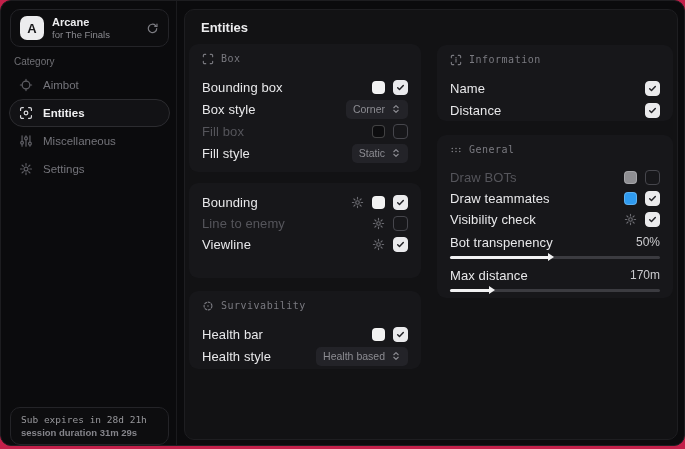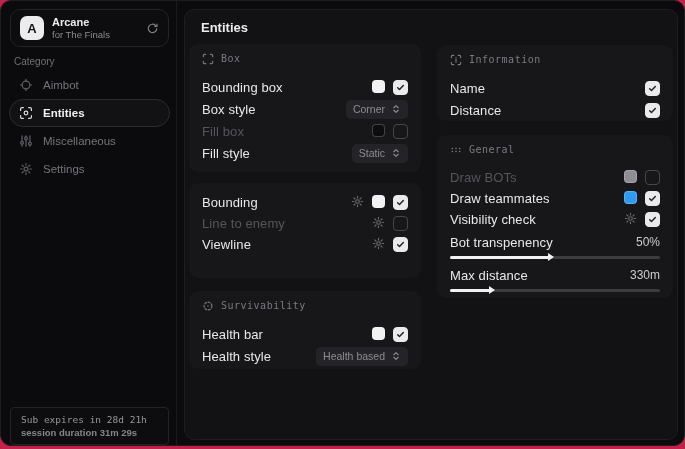--- a/index.html
+++ b/index.html
@@ -16,34 +16,34 @@
   .brand-sub{font-size:9.5px;color:#8b8b90}
   .brand-action{margin-left:auto;color:#7c7c82;display:flex}
   .category{position:absolute;left:13px;top:55px;font-size:10px;color:#6f6f74}
   .nav{position:absolute;left:8px;top:70px;width:161px}
   .nav-item{height:28px;display:flex;align-items:center;gap:10px;padding-left:9px;border:1px solid transparent;border-radius:14px;cursor:pointer}
   .nav-item .nav-icon{display:flex;color:#5d5d63}
   .nav-item .nav-label{font-size:11.5px;color:#74747a}
   .nav-item.active{border-color:#2c2c30;background:#121215}
   .nav-item.active .nav-icon{color:#d9d9dc}
   .nav-item.active .nav-label{color:#f0f0f2;font-weight:bold}
-  .footer-card{position:absolute;left:9px;top:406px;width:159px;height:38px;border:1px solid #242428;border-radius:4px;padding:6px 10px 0;background:#0d0d0f}
+  .footer-card{position:absolute;left:9px;top:406px;width:159px;height:38px;border:1px solid #242428;border-radius:10px;padding:6px 10px 0;background:#0d0d0f}
   .footer-line1{font-family:"DejaVu Sans Mono",monospace;font-size:9.5px;color:#97979b;white-space:nowrap}
   .footer-line2{font-size:9.5px;font-weight:bold;color:#85858b;margin-top:2px;white-space:nowrap}
 
   
   .main-surface{position:absolute;left:183px;top:8px;width:494px;height:431px;background:#121214;border:1px solid #1e1e21;border-radius:10px}
   .page-title{position:absolute;left:200px;top:19px;font-size:13px;font-weight:bold;color:#ececee}
   .card{position:absolute;background:#17171a;border-radius:9px;padding:9px 13px 6px}
   .card-head{display:flex;align-items:flex-start;gap:7px;height:18px;margin-bottom:5px;color:#7a7a80;font-family:"DejaVu Sans Mono",monospace;font-size:10px;letter-spacing:.5px}
   .card-head .p-icon{display:flex;color:#7a7a80}
   .row{display:flex;align-items:center;height:22px}
   .row-l{font-size:13px;font-weight:400;color:#e8e8ea;letter-spacing:.1px}
   .row.dim .row-l{color:#55555b}
-  .controls{margin-left:auto;display:flex;align-items:flex-start;gap:8px}
+  .controls{margin-left:auto;display:flex;align-items:center;gap:8px}
   .gear-sm{display:flex;color:#6b6b71;cursor:pointer}
   .swatch{width:13px;height:13px;border-radius:4px;border:1px solid rgba(255,255,255,.22);cursor:pointer}
   .checkbox{width:15px;height:15px;border-radius:4px;border:1.5px solid #46464c;display:flex;align-items:center;justify-content:center;cursor:pointer}
   .checkbox svg{visibility:hidden}
   .checkbox.on{background:#eaeaec;border-color:#eaeaec}
   .checkbox.on svg{visibility:visible}
   .dropdown{height:19px;display:flex;align-items:center;gap:6px;background:#232328;border-radius:5px;padding:0 7px;cursor:pointer}
   .dd-value{font-size:10.5px;color:#8c8c92}
   .dropdown svg{color:#8c8c92}
   .slider-block{margin-top:3px}
@@ -363,21 +363,21 @@
       </div>
       <div class="track-wrap">
         <div class="track">
           <div class="fill" style="width: 48%;"></div>
         </div>
       </div>
     </div>
     <div class="slider-block">
       <div class="row slim">
         <span class="row-l">Max distance</span>
-        <span class="row-v">330m</span>
+        <span class="row-v">170m</span>
       </div>
       <div class="track-wrap">
         <div class="track">
           <div class="fill" style="width: 20%;"></div>
         </div>
       </div>
     </div>
   </div>
 
 </div>

